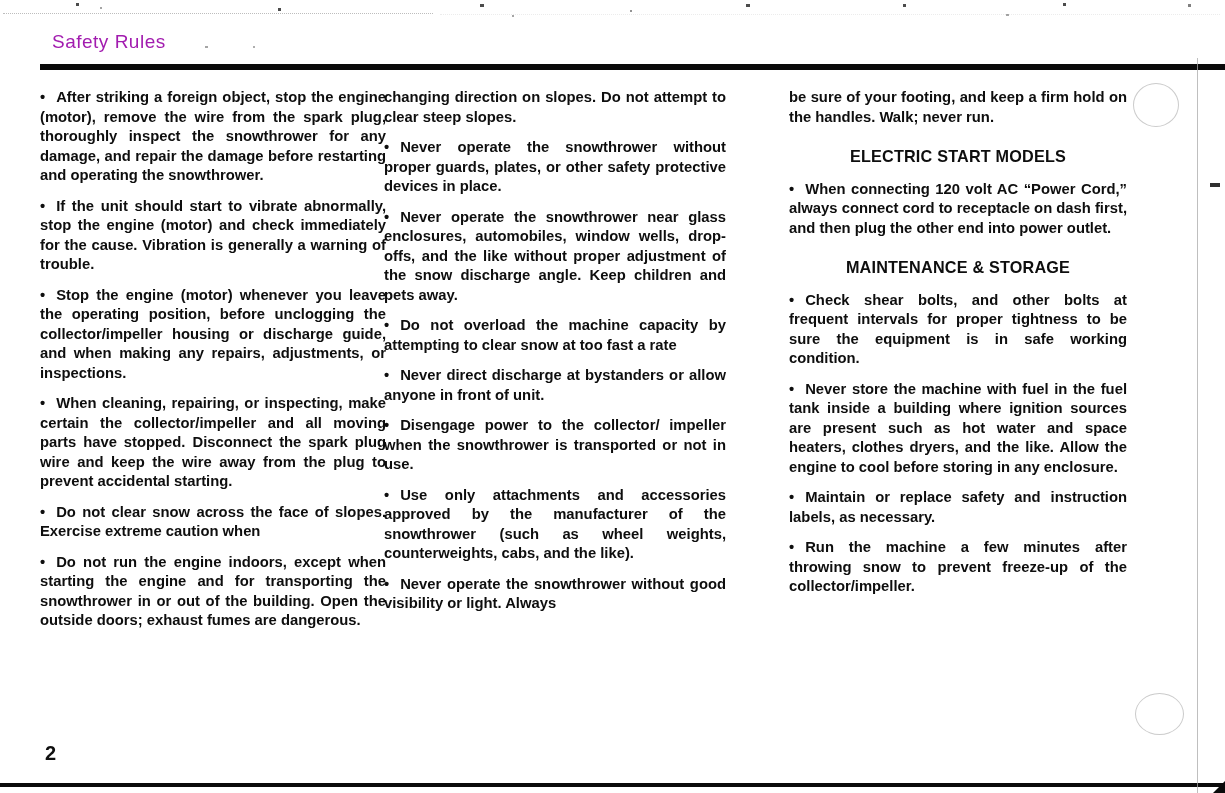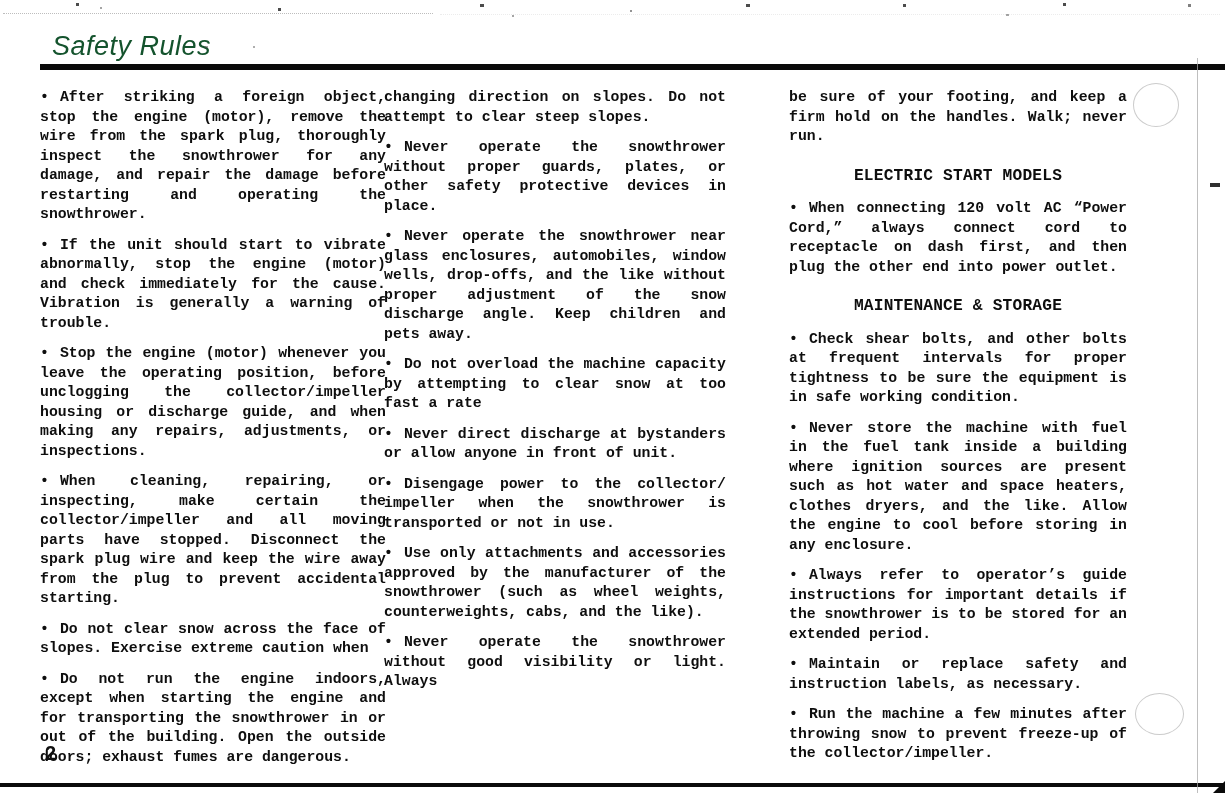--- a/index.html
+++ b/index.html
@@ -7,42 +7,42 @@
     width:1225px; height:793px;
     background:#ffffff;
     font-family:"Liberation Sans", sans-serif;
     position:relative; overflow:hidden;
     color:#101010;
   }
   .page { position:absolute; inset:0; }
 
   .title {
     position:absolute; left:52px; top:31px;
-    font-size:27px; font-style:italic; font-weight:normal;
-    letter-spacing:0.5px; color:#14532d;
+    font-size:19px; font-weight:normal;
+    letter-spacing:0.5px; color:#a21caf;
   }
   .title-rule {
     position:absolute; left:40px; top:64px; width:1185px; height:6px;
     background:#0a0a0a;
   }
   .bottom-rule {
     position:absolute; left:0; top:783px; width:1225px; height:4px;
     background:#0a0a0a;
   }
 
   .col {
     position:absolute; top:88px;
     font-size:14.8px; font-weight:bold; line-height:19.5px;
     text-align:justify; color:#0e0e0e;
   }
   .col-0 { left:40px;  width:346px; }
   .col-1 { left:384px; width:342px; }
   .col-2 { left:789px; width:338px; }
 
-  .block { margin:0 0 11px 0;font-family:Liberation Mono, monospace; }
+  .block { margin:0 0 11px 0; }
   .block.heading {
     margin:20px 0 13px 0;
     font-size:16.2px; letter-spacing:0.2px; text-align:center;
   }
   .glyph { padding-right:11px; }
 
   .page-number {
     position:absolute; left:45px; top:742px;
     font-size:20px; font-weight:bold; color:#101010;
   }
@@ -90,21 +90,20 @@
       <p class="block bullet"><span class="glyph">•</span><span>Use only attachments and accessories approved by the manufacturer of the snowthrower (such as wheel weights, counterweights, cabs, and the like).</span></p>
       <p class="block bullet"><span class="glyph">•</span><span>Never operate the snowthrower without good visibility or light. Always</span></p>
     </div>
   <div class="col col-2">
       <p class="block continuation">be sure of your footing, and keep a firm hold on the handles. Walk; never run.</p>
       <p class="block heading">ELECTRIC START MODELS</p>
       <p class="block bullet"><span class="glyph">•</span><span>When connecting 120 volt AC “Power Cord,” always connect cord to receptacle on dash first, and then plug the other end into power outlet.</span></p>
       <p class="block heading">MAINTENANCE &amp; STORAGE</p>
       <p class="block bullet"><span class="glyph">•</span><span>Check shear bolts, and other bolts at frequent intervals for proper tightness to be sure the equipment is in safe working condition.</span></p>
       <p class="block bullet"><span class="glyph">•</span><span>Never store the machine with fuel in the fuel tank inside a building where ignition sources are present such as hot water and space heaters, clothes dryers, and the like. Allow the engine to cool before storing in any enclosure.</span></p>
-      <p class="block bullet"><span class="glyph">•</span><span>Always refer to operator’s guide instructions for important details if the snowthrower is to be stored for an extended period.</span></p>
       <p class="block bullet"><span class="glyph">•</span><span>Maintain or replace safety and instruction labels, as necessary.</span></p>
       <p class="block bullet"><span class="glyph">•</span><span>Run the machine a few minutes after throwing snow to prevent freeze-up of the collector/impeller.</span></p>
     </div>
 
   <div class="page-number">2</div>
   <div class="bottom-rule"></div>
 
   <div class="dotted-line" style="left:3px; top:13px; width:430px; opacity:.65;"></div>
   <div class="dotted-line" style="left:440px; top:14px; width:780px; opacity:.18;"></div>
   <div class="speck" style="left:76px;  top:3px;  width:3px; height:3px;"></div>

